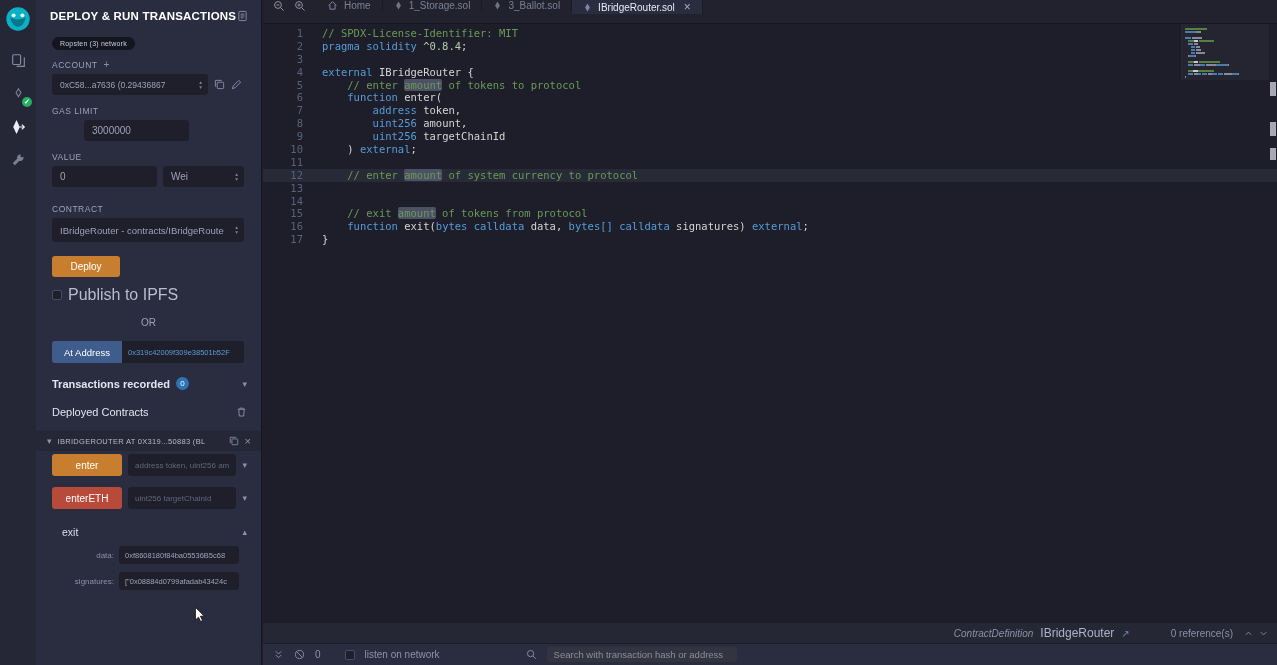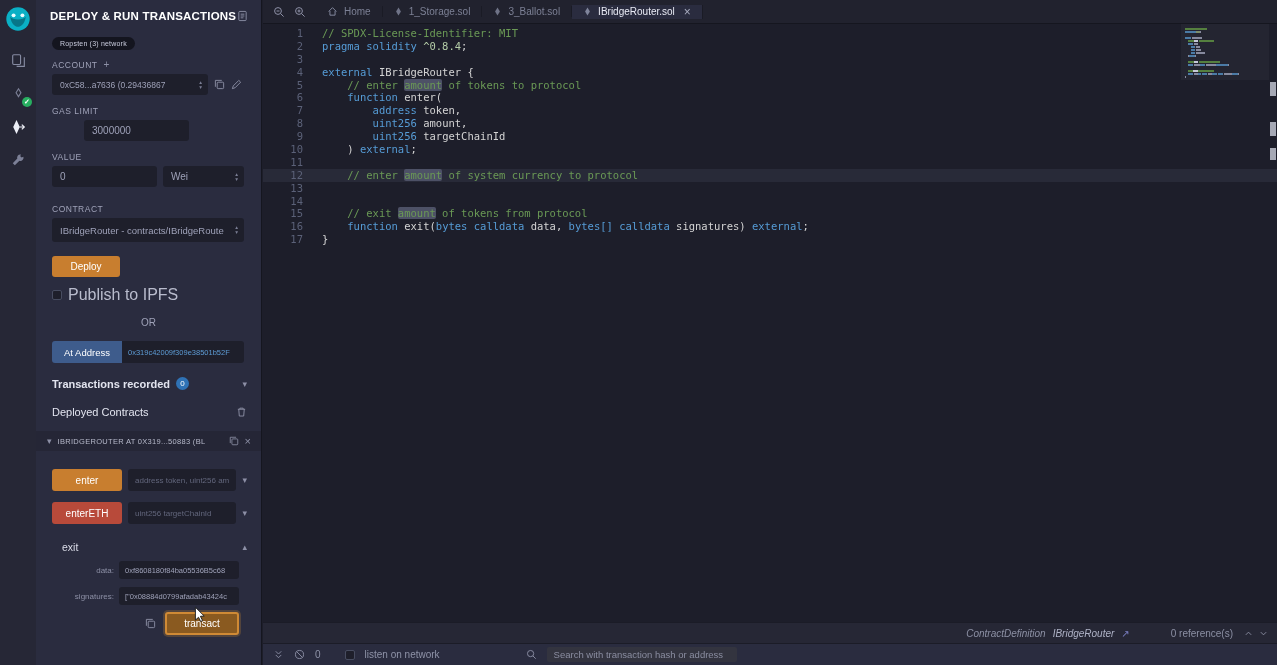--- a/index.html
+++ b/index.html
@@ -45,21 +45,21 @@
   .fn-input{background:#1e1f2b;border:none;border-radius:3px;height:22px;flex:1;font-size:8px;color:#9ea1b8;padding:0 7px;font-family:"Liberation Sans",sans-serif;min-width:0}
   .fn-input::placeholder{color:#62667c}
   .exit-hdr{display:flex;align-items:center;margin:17px 14px 0 26px}
   .exit-hdr .t3{font-size:10.5px;color:#dcdee9}
   .kv-row{display:flex;align-items:center;margin:8px 22px 0 16px;gap:5px}
   .kv-label{width:62px;text-align:right;font-size:8px;color:#8d90a6;flex:none}
   .kv-input{background:#1e1f2b;border:none;border-radius:3px;height:18px;flex:1;font-size:7.5px;color:#9ea1b8;padding:0 6px;font-family:"Liberation Sans",sans-serif;min-width:0}
   .transact-row{display:flex;align-items:center;justify-content:flex-end;gap:9px;margin:7px 22px 0 0}
 
   
-  .tab-bar{position:absolute;left:263px;top:0;right:0;height:24px;background:#21222e;display:flex;align-items:center;border-bottom:1px solid #15161f;z-index:4}
+  .tab-bar{position:absolute;left:263px;top:0;right:0;height:24px;background:#21222e;display:flex;align-items:flex-start;border-bottom:1px solid #15161f;z-index:4}
   .tab-tools{display:flex;align-items:center;gap:9px;padding:0 10px;color:#8d90a6}
   .tool{cursor:pointer}
   .tab{display:flex;align-items:center;gap:6px;padding:0 11px;font-size:10px;color:#7c8095;border-right:1px solid #1a1b25;cursor:pointer;white-space:nowrap}
   .tab .ticon{color:#8a8fa6}
   .tab.active{background:#2a2c3f;color:#e8eaf4}
   .tab-close{font-size:12px;color:#a9adc0;margin-left:3px;cursor:pointer}
 
   .code-region{position:absolute;left:263px;top:24px;right:0;bottom:43px;background:#1d1e2a;overflow:hidden;font-family:"DejaVu Sans Mono",monospace;font-size:10.5px;z-index:3}
   .code-lines{padding-top:3px}
   .code-line{display:flex;height:12.9px;line-height:12.9px;white-space:pre}
@@ -75,21 +75,21 @@
 
   .minimap{position:absolute;top:4px;right:12px;width:80px}
   .mm-slider{position:absolute;top:0;right:8px;width:88px;height:56px;background:rgba(255,255,255,.035)}
   .mm-line{display:flex;height:2px;margin-bottom:1px}
   .mm-line span{display:inline-block;height:2px;flex:none}
   .ruler{position:absolute;top:0;right:0;width:8px;bottom:0}
   .ruler .mark{position:absolute;right:1px;width:6px;height:14px;background:#c9ccd8;opacity:.8}
 
   .breadcrumb-bar{position:absolute;left:263px;right:0;bottom:22px;height:21px;background:#262735;border-top:1px solid #1b1c27;display:flex;align-items:center;justify-content:flex-end;gap:7px;padding-right:9px;z-index:4}
   .bc-type{font-style:italic;font-size:10px;color:#8c90a4}
-  .bc-name{font-style:italic;font-size:10px;color:#aeb2c6}
+  .bc-name{font-size:12px;color:#aeb2c6}
   .bc-goto{color:#7d82c8;font-size:10px;cursor:pointer}
   .bc-refs{font-size:10px;color:#8c90a4;margin-left:34px}
   .bc-chevs{display:flex;gap:6px;color:#8c90a4;margin-left:4px}
 
   .terminal-bar{position:absolute;left:263px;right:0;bottom:0;height:22px;background:#2a2c3f;border-top:1px solid #1b1c27;display:flex;align-items:center;gap:10px;padding:0 10px;z-index:4}
   .term-zero{font-size:10px;color:#8f93a8}
   .listen-label{font-size:10px;color:#8f93a8}
   .term-search{background:#33343f;border:none;border-radius:2px;height:15px;width:190px;font-size:9.5px;color:#c4c7d6;padding:0 7px;font-family:"Liberation Sans",sans-serif}
   .term-search::placeholder{color:#8a8da0}
 
@@ -243,21 +243,21 @@
     <span class="ttl">IBRIDGEROUTER AT 0X319...50883 (BL</span>
     <span class="iconbtn">
       <svg width="10" height="10" viewBox="0 0 12 12">
           <rect x="3.5" y="3.5" width="7" height="7" rx="1" fill="none" stroke="currentColor"></rect>
           <path d="M8.5 1.5h-7v7" fill="none" stroke="currentColor"></path>
         </svg>
     </span>
     <span class="iconbtn" style="font-size:11px">×</span>
   </div>
 
-  <div class="row" style="margin-top:18px;margin-right:14px">
+  <div class="row" style="margin-top:3px;margin-right:14px">
     <button class="btn fn-orange">enter</button>
     <input class="fn-input" placeholder="address token, uint256 amou" style="">
     <span class="chev">▾</span>
   </div>
 
   <div class="row" style="margin-top:11px;margin-right:14px">
     <button class="btn fn-red">enterETH</button>
     <input class="fn-input" placeholder="uint256 targetChainId" style="">
     <span class="chev">▾</span>
   </div>
@@ -269,29 +269,20 @@
 
   <div class="kv-row">
     <span class="kv-label">data:</span>
     <input class="kv-input" value="0xf8608180f84ba05536B5c68" style="">
   </div>
   <div class="kv-row">
     <span class="kv-label">signatures:</span>
     <input class="kv-input" value="[&quot;0x08884d0799afadab43424c" style="">
   </div>
 
-  <div class="transact-row">
-    <span class="iconbtn">
-      <svg width="11" height="11" viewBox="0 0 12 12">
-          <rect x="3.5" y="3.5" width="7" height="7" rx="1" fill="none" stroke="currentColor"></rect>
-          <path d="M8.5 1.5h-7v7" fill="none" stroke="currentColor"></path>
-        </svg>
-    </span>
-    <button class="btn transact">transact</button>
-  </div>
 
   
   
 </section>
 
 <div class="tab-bar">
   <div class="tab-tools">
     <span class="tool">
       <svg width="12" height="12" viewBox="0 0 12 12">
           <circle cx="5" cy="5" r="3.4" fill="none" stroke="currentColor"></circle>

